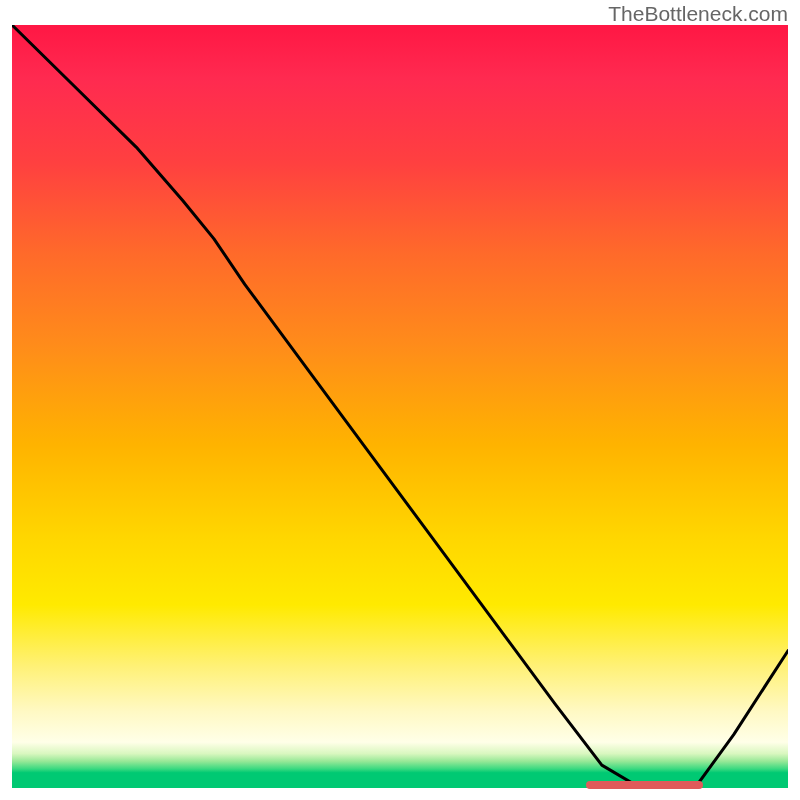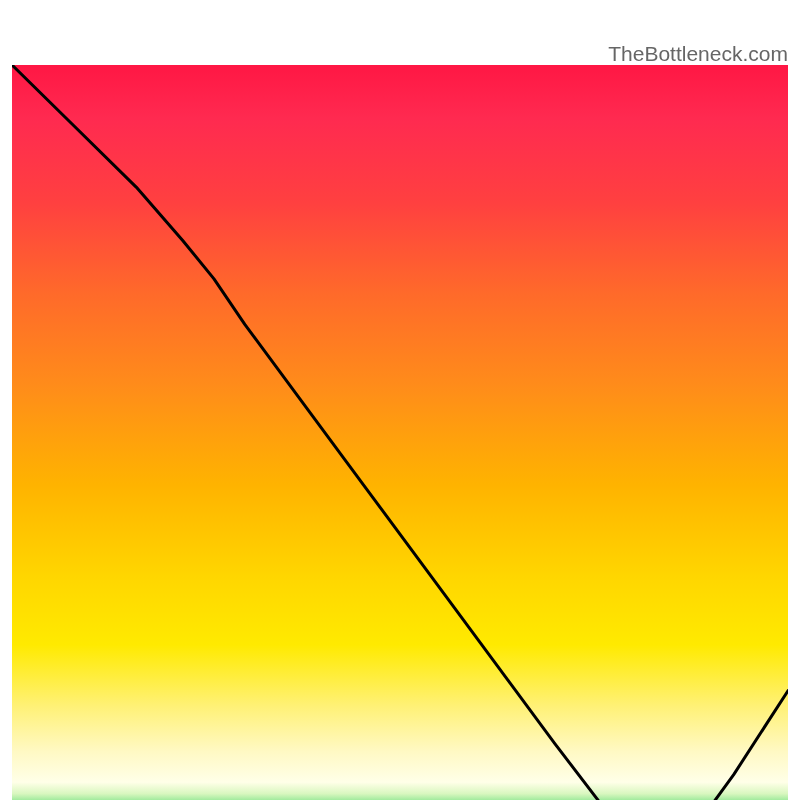--- a/index.html
+++ b/index.html
@@ -8,21 +8,20 @@
     width: 800px;
     height: 800px;
     overflow: hidden;
     background: #ffffff;
     font-family: Arial, Helvetica, sans-serif;
   }
   .chart-container {
     position: relative;
     width: 800px;
     height: 712px;
-    margin-top: 40px;
   }
   .plot-area {
     position: absolute;
     left: 12px;
     top: 25px;
     width: 776px;
     height: 763px;
     box-sizing: border-box;
   }
   .gradient {

